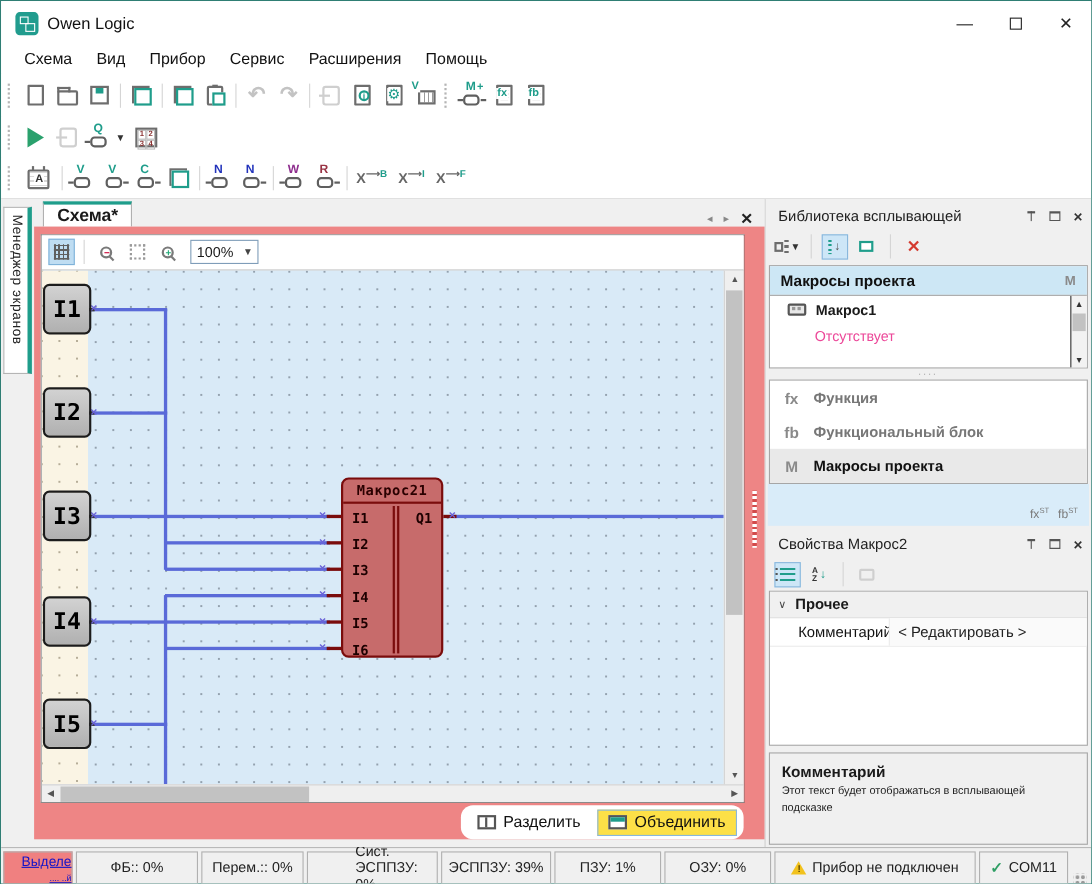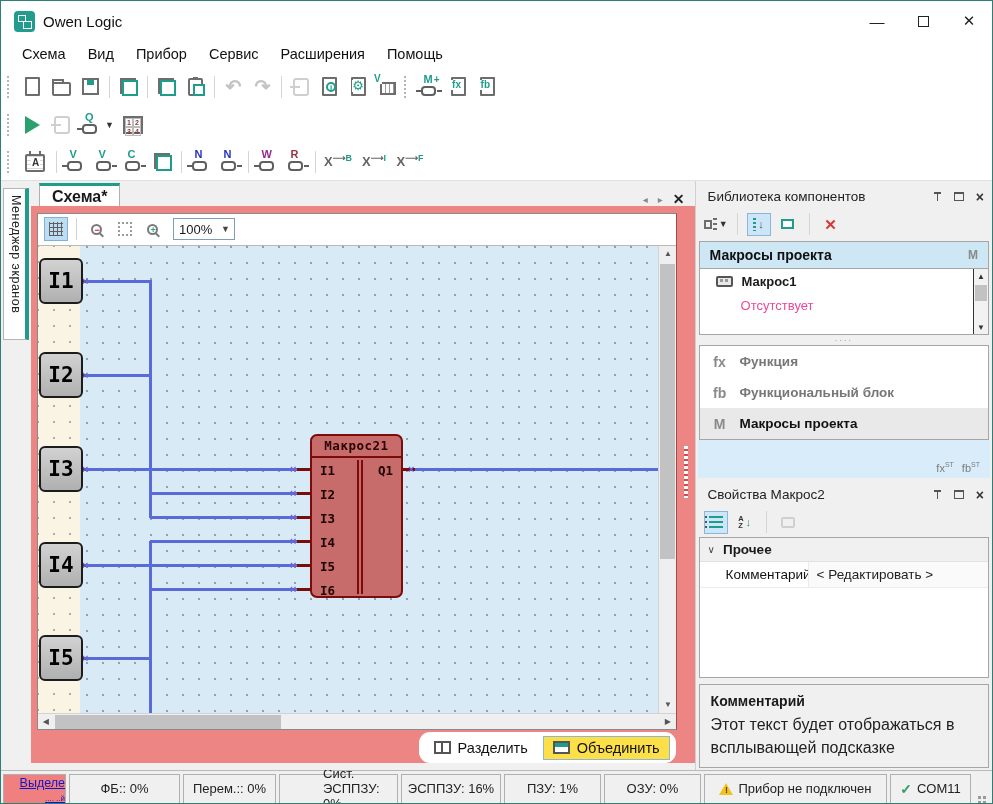--- a/index.html
+++ b/index.html
@@ -187,21 +187,21 @@
 
   .props-box { border:1px solid #a6a6a6; background:#fff; margin:0 1px; flex:1; display:flex; flex-direction:column; }
   .prop-group { height:24px; display:flex; align-items:center; background:#f0f0f0; border-bottom:1px solid #e2e2e2; font-size:13.5px; font-weight:bold; gap:8px; padding-left:8px; }
   .prop-group .chev { font-size:10px; font-weight:normal; color:#444; }
   .prop-row { height:26px; display:flex; align-items:center; font-size:13.5px; border-bottom:1px solid #ececec; }
   .prop-row .plbl { width:108px; padding-left:26px; color:#111; }
   .prop-row .pval { flex:1; align-self:stretch; display:flex; align-items:center; border-left:1px solid #ececec; background:#fafafa; padding-left:8px; color:#222; }
 
   .comment-box { height:84px; margin:6px 1px 0; border:1px solid #a6a6a6; background:#f0f0f0; padding:8px 11px; }
   .comment-box .ct { font-weight:bold; font-size:14px; margin-bottom:4px; }
-  .comment-box .cx { font-size:16px; color:#222; line-height:1.45; }
+  .comment-box .cx { font-size:10px; color:#222; line-height:1.45; }
 
   
   .statusbar { height:36px; background:#f0f0f0; border-top:1px solid #b9b9b9; display:flex; align-items:center; padding:0 2px; gap:3px; }
   .scell { height:30px; border:1px solid #b0b0b0; background:#f0f0f0; display:flex; align-items:center; justify-content:center; font-size:13px; color:#222; gap:5px; flex:0 0 auto; }
   .scell.link { background:#f08080; flex-direction:column; justify-content:flex-start; padding-top:2px; align-items:flex-end; padding-left:3px; }
   .scell.link .lk { color:#1414c8; text-decoration:underline; font-size:12.5px; line-height:13px; }
   .scell.link .lk2 { color:#1414c8; font-size:8px; line-height:8px; text-decoration:underline; }
   .warn-ic { width:0; height:0; border-left:7px solid transparent; border-right:7px solid transparent; border-bottom:12px solid #f2c21d; position:relative; }
   .warn-ic:after { content:"!"; position:absolute; left:-1.5px; top:2px; font-size:9px; font-weight:bold; color:#5a4500; }
   .check-ic { color:#2f9e64; font-weight:bold; font-size:14px; }
@@ -527,21 +527,21 @@
             <span class="ic-merge"></span>
             <span>Объединить</span>
           </div>
         </div>
       </div>
     </div>
 
     <div class="right-panel">
 
       <div class="panel-title">
-        <span>Библиотека компонентов</span>
+        <span>Библиотека всплывающей</span>
         <span class="ptools">
           <span class="pin-ic"></span>
           <span class="rest-ic"></span>
           <span class="close-ic">×</span>
         </span>
       </div>
 
       <div class="mini-toolbar">
         <div class="mbtn">
             <span class="listic sq"></span>
@@ -662,21 +662,21 @@
       <div class="scell" style="width: 111px;">
         <span>ФБ:: 0%</span>
       </div>
       <div class="scell" style="width: 93px;">
         <span>Перем.:: 0%</span>
       </div>
       <div class="scell" style="width: 119px; padding-left: 43px;">
         <span>Сист. ЭСППЗУ: 0%</span>
       </div>
       <div class="scell" style="width: 100px;">
-        <span>ЭСППЗУ: 16%</span>
+        <span>ЭСППЗУ: 39%</span>
       </div>
       <div class="scell" style="width: 97px;">
         <span>ПЗУ: 1%</span>
       </div>
       <div class="scell" style="width: 97px;">
         <span>ОЗУ: 0%</span>
       </div>
       <div class="scell" style="width: 183px;">
         <span class="warn-ic"></span>
         <span>Прибор не подключен</span>

